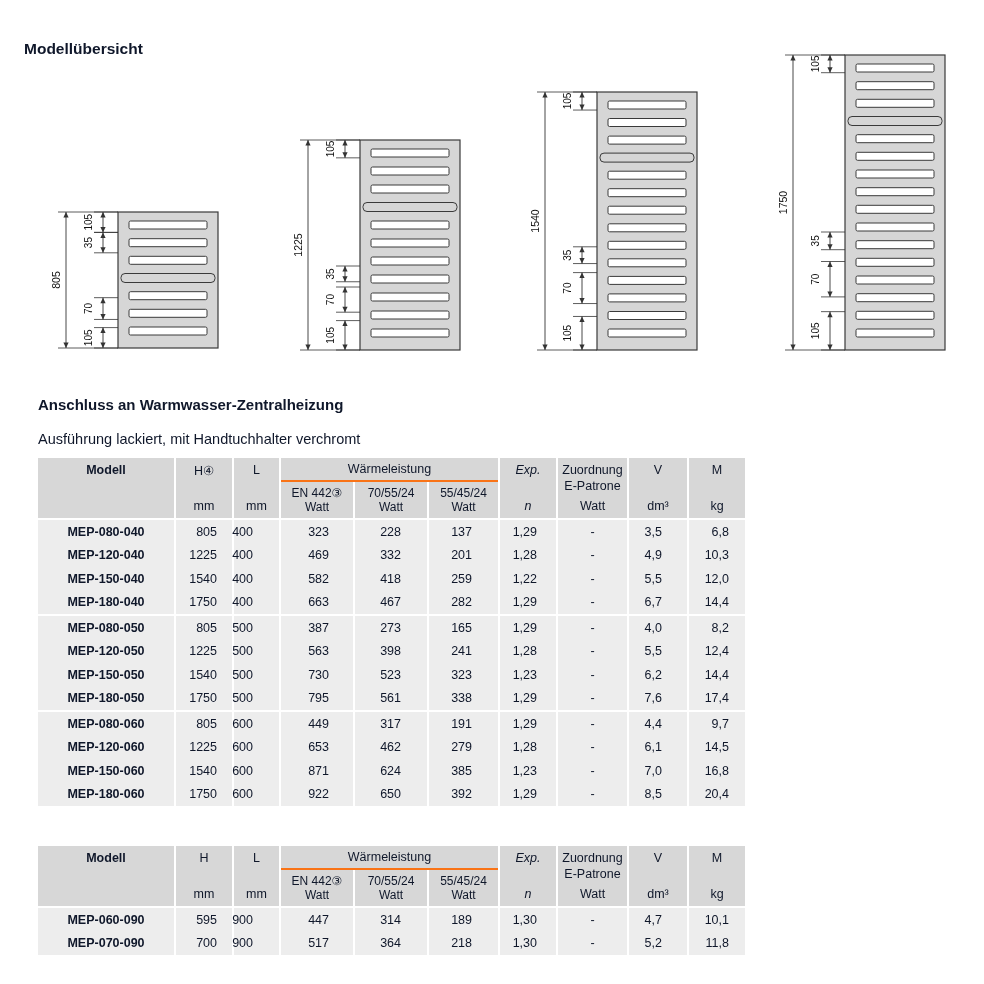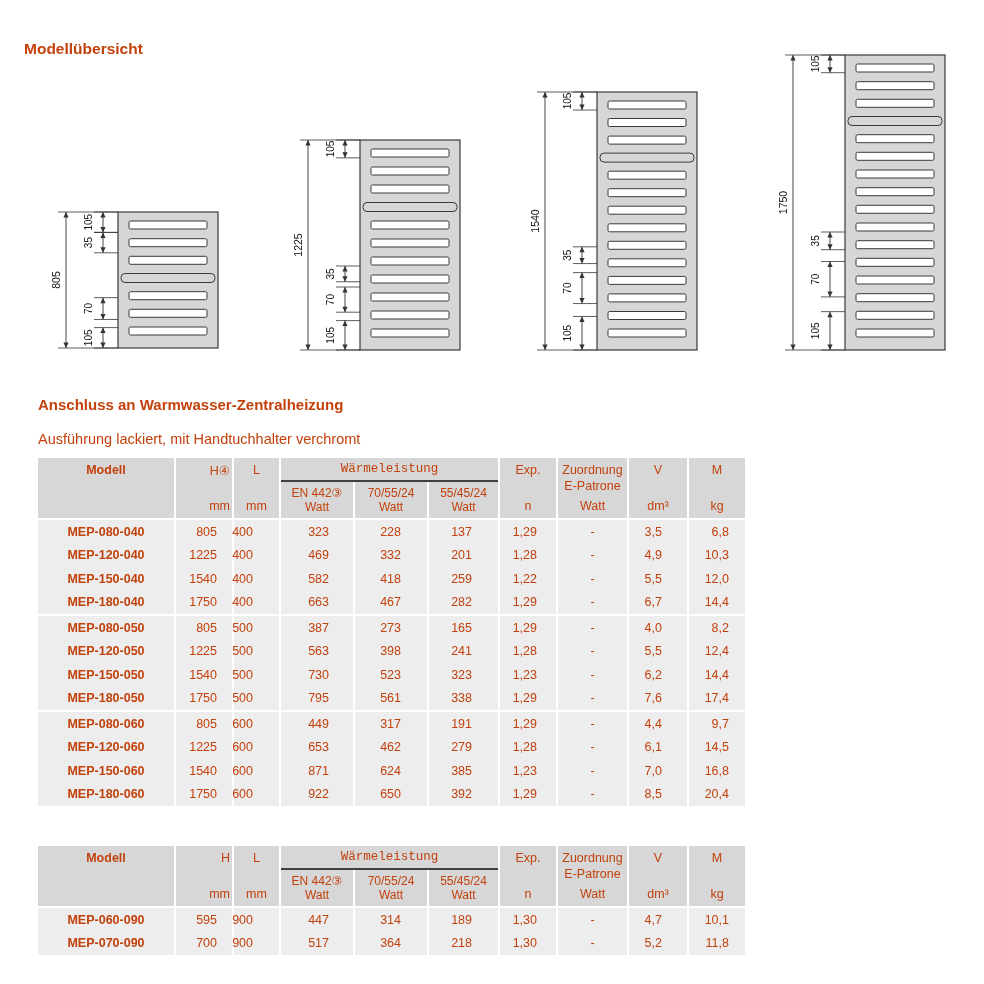--- a/index.html
+++ b/index.html
@@ -1,18 +1,18 @@
 <!DOCTYPE html>
 <html><head>
 <meta charset="utf-8">
 <style>
   html,body { margin:0; padding:0; background:#ffffff; }
   .page {
     position:relative; width:984px; height:984px; background:#ffffff;
-    font-family:"Liberation Sans", sans-serif; color:#c2410c; overflow:hidden;
+    font-family:"Liberation Sans", sans-serif; color:#0f172a; overflow:hidden;
   }
   .page-title {
     position:absolute; left:24px; top:40px;
     font-size:15.5px; font-weight:bold;
   }
   .section-heading {
     position:absolute; left:38px; top:396px;
     font-size:15px; font-weight:bold;
   }
   .caption { position:absolute; left:38px; font-size:14.5px; font-weight:normal; }
@@ -31,28 +31,27 @@
     column-gap:2px;
   }
   .thead { grid-template-rows:24px 36px; }
   .hc { background:#d7d7d7; font-size:12.5px; }
   .span2 {
     grid-row:1/3; display:flex; flex-direction:column;
     justify-content:space-between; align-items:center;
     padding:5px 2px 5px;
   }
   .hc-modell { grid-column:1; font-weight:bold; justify-content:flex-start; }
-  .hc-h { grid-column:2;align-items:flex-end; } .hc-l { grid-column:3; }
-  .hc-exp { grid-column:7; } .hc-zu { grid-column:8; }
+  .hc-h { grid-column:2; } .hc-l { grid-column:3; }
+  .hc-exp { grid-column:7;font-style:italic; } .hc-zu { grid-column:8; }
   .hc-v { grid-column:9; } .hc-m { grid-column:10; }
   .hc-waerme {
     grid-column:4/7; grid-row:1;
     display:flex; align-items:center; justify-content:center;
-    border-bottom:2px solid #404040;
-    font-family:Liberation Mono, monospace;
+    border-bottom:2px solid #f97316;
   }
   .hc-sub {
     grid-row:2; display:flex; flex-direction:column;
     justify-content:space-between; align-items:center; padding:4px 0 5px;
     font-size:12px;
   }
   .hc-sub1 { grid-column:4; } .hc-sub2 { grid-column:5; } .hc-sub3 { grid-column:6; }
   .ztop { display:flex; flex-direction:column; align-items:center; line-height:1.25; }
 
   .tgroup { margin-top:2px; grid-auto-rows:23.5px;border-radius:31px; }

